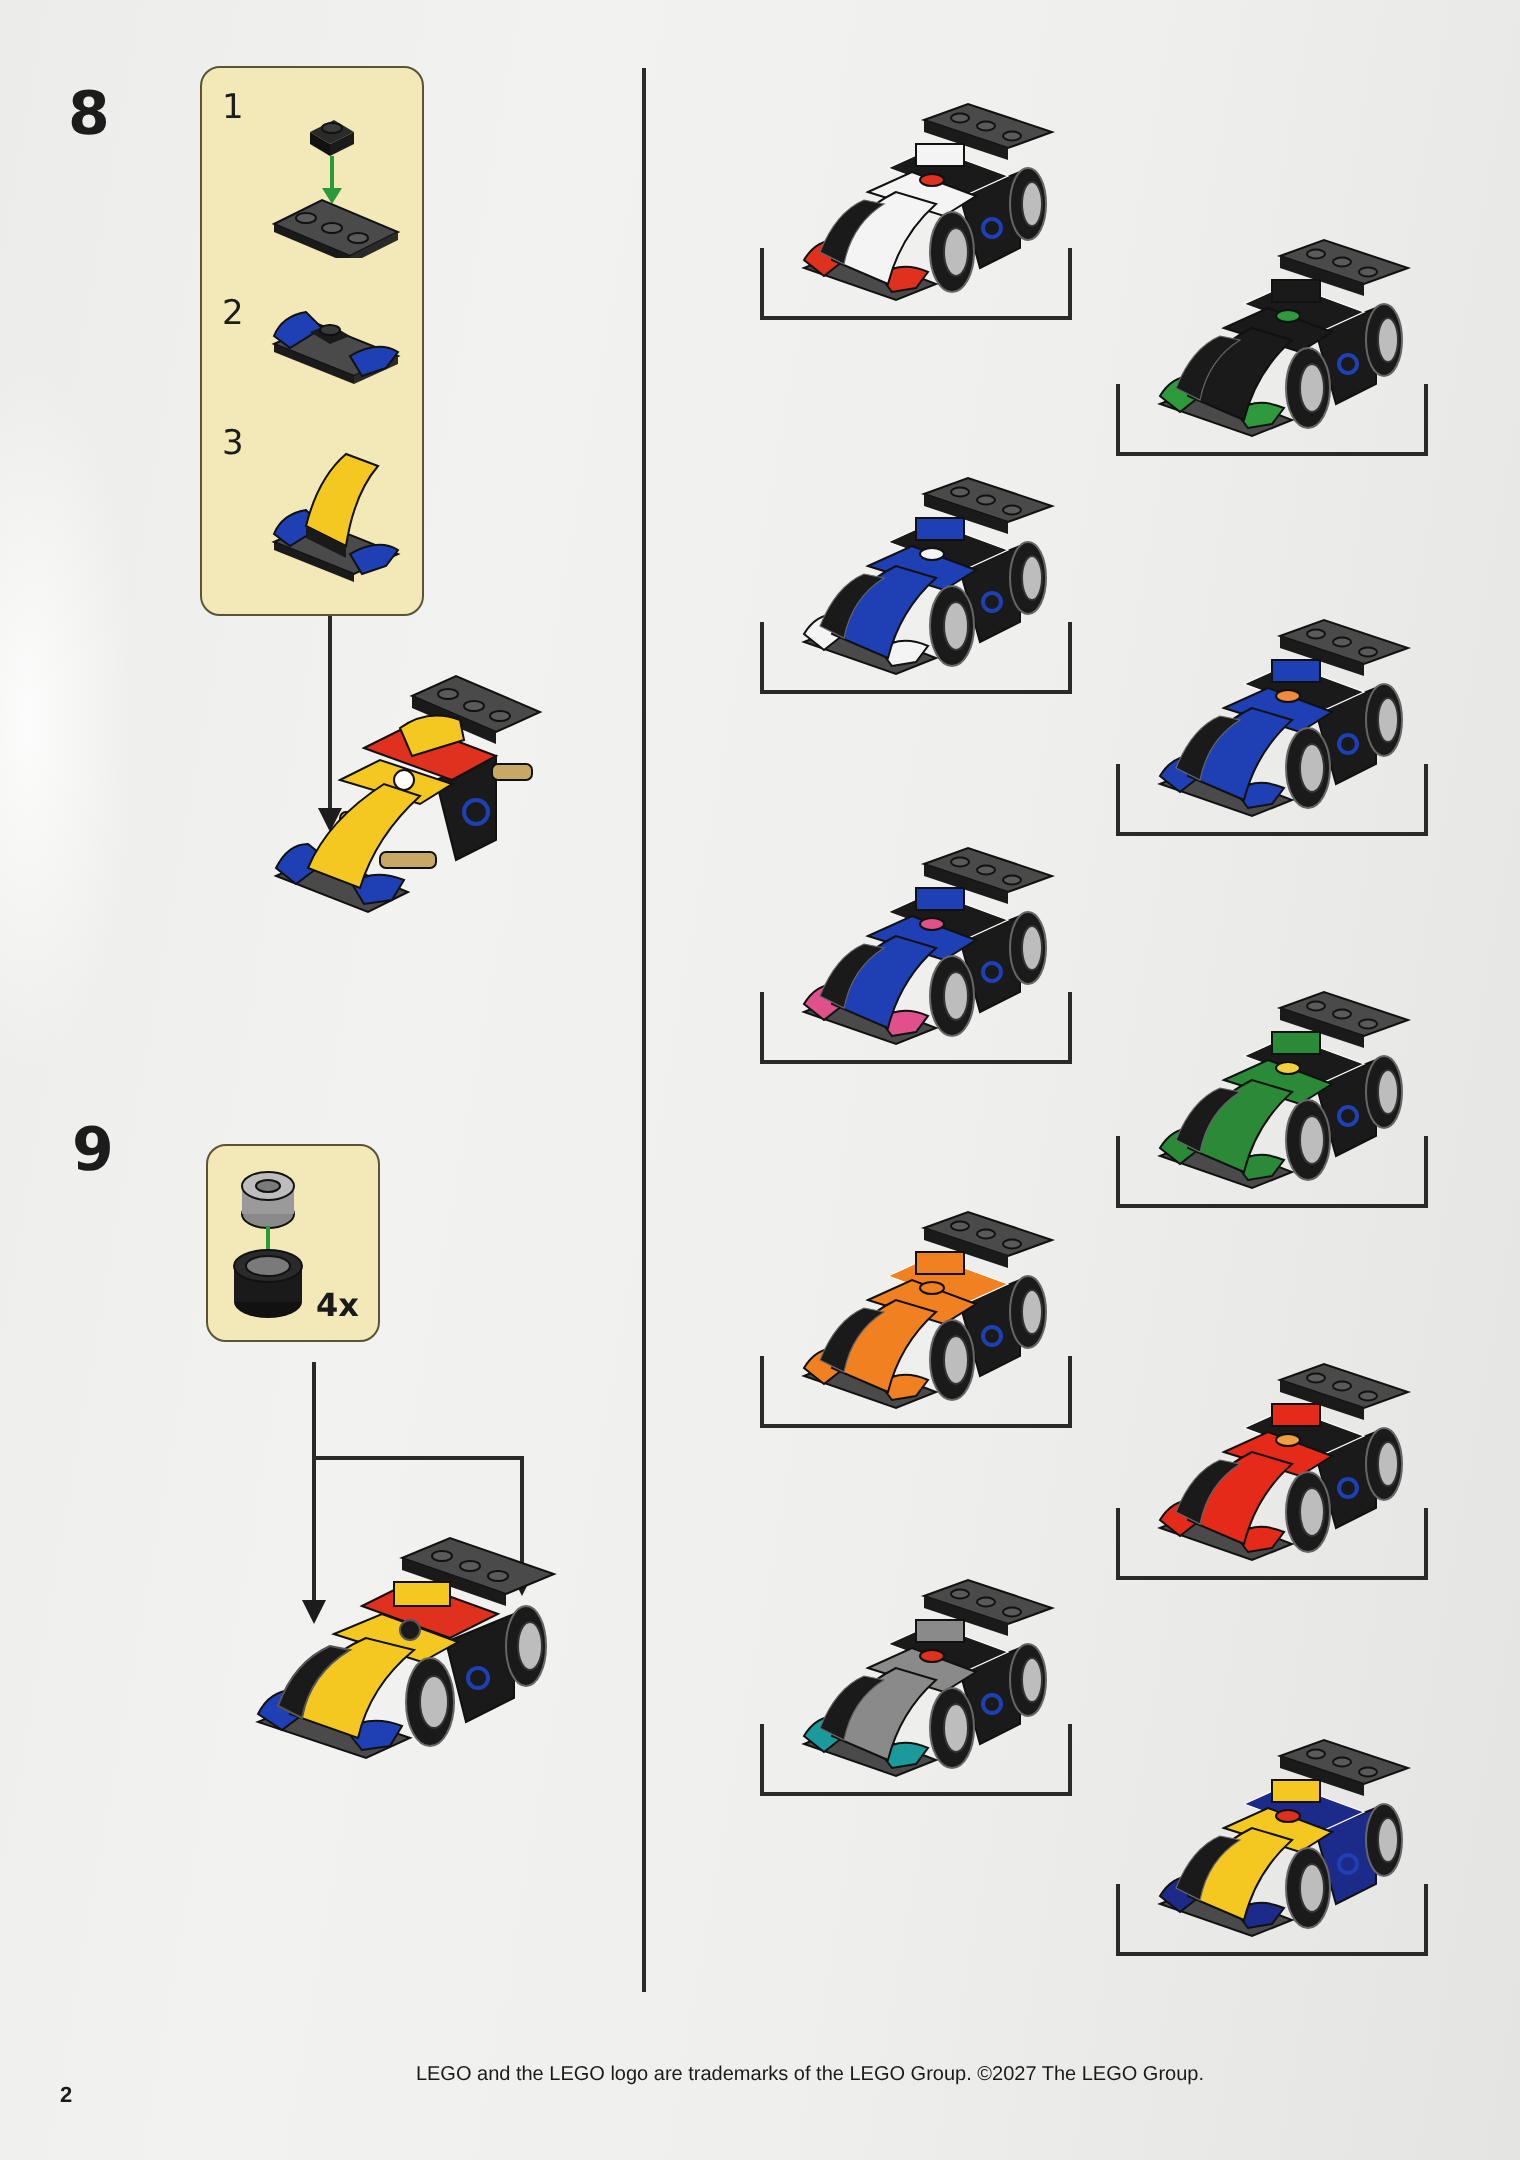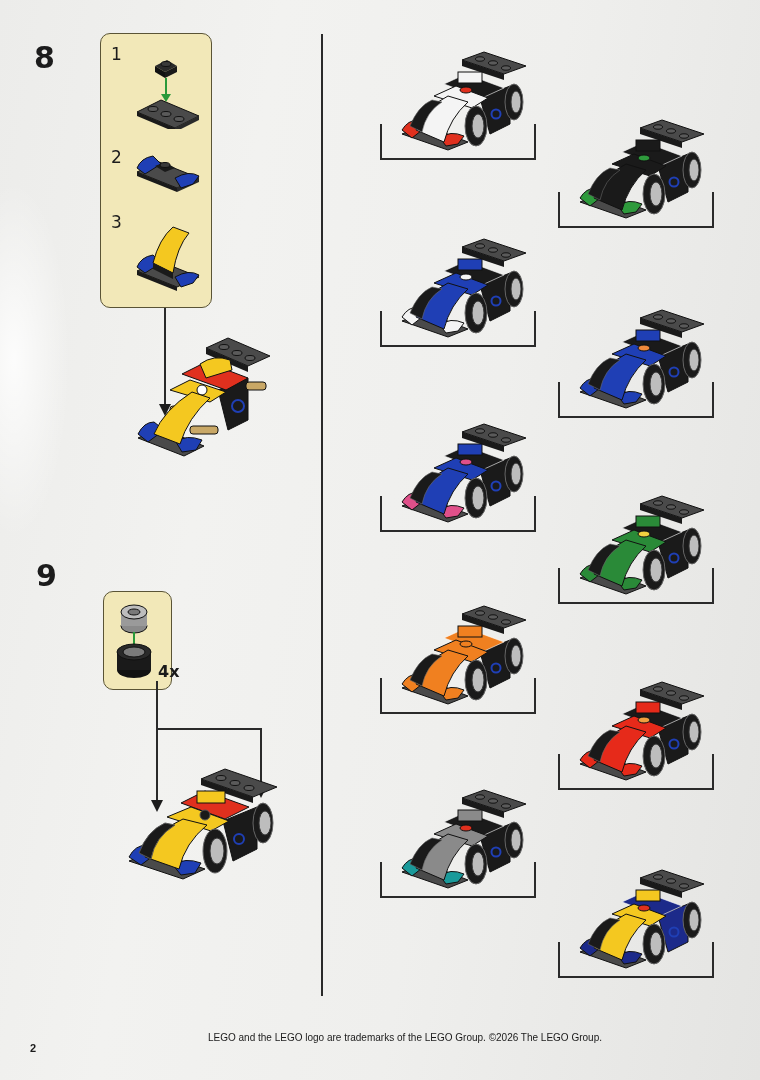--- a/index.html
+++ b/index.html
@@ -116,21 +116,21 @@
   <polygon points="40,60 60,50 96,62 80,72" fill="#f4c820" stroke="#111"></polygon>
   <circle cx="72" cy="60" r="5" fill="#fff" stroke="#111"></circle>
   <polygon points="8,108 30,98 74,116 54,126" fill="#4a4a4a" stroke="#111"></polygon>
   <path d="M8,104 Q14,92 24,92 L34,100 L18,112 Z" fill="#1f3fb5" stroke="#111"></path>
   <path d="M46,112 Q56,104 72,110 L66,120 L52,122 Z" fill="#1f3fb5" stroke="#111"></path>
   <path d="M24,104 Q34,80 62,62 L80,68 Q58,88 50,114 Z" fill="#f4c820" stroke="#111"></path>
 </svg>
 
 <div class="step-number" style="left:36px; top:558px;">9</div>
 
-<div class="callout" style="left:103px; top:591px; width:69px; height:99px;">
+<div class="callout" style="left:103px; top:572px; width:87px; height:99px;">
   <svg style="position:absolute;left:10px;top:10px;" width="40" height="80" viewBox="0 0 40 80">
     <ellipse cx="20" cy="24" rx="13" ry="7" fill="#8a8a8a" stroke="#111"></ellipse>
     <rect x="7" y="10" width="26" height="14" fill="#9a9a9a"></rect>
     <ellipse cx="20" cy="10" rx="13" ry="7" fill="#bdbdbd" stroke="#111"></ellipse>
     <ellipse cx="20" cy="10" rx="6" ry="3" fill="#7a7a7a" stroke="#111"></ellipse>
     <line x1="20" y1="30" x2="20" y2="52" stroke="#2a9a3a" stroke-width="2"></line>
     <ellipse cx="20" cy="68" rx="17" ry="8" fill="#111"></ellipse>
     <rect x="3" y="50" width="34" height="18" fill="#1a1a1a"></rect>
     <ellipse cx="20" cy="50" rx="17" ry="8" fill="#2a2a2a" stroke="#111"></ellipse>
     <ellipse cx="20" cy="50" rx="11" ry="5" fill="#7a7a7a" stroke="#111"></ellipse>
@@ -417,14 +417,14 @@
       <path d="M2,80 Q8,70 18,70 L26,77 L12,88 Z" fill="#1c2a8a" stroke="#111"></path>
       <path d="M40,88 Q50,80 64,86 L58,94 L46,96 Z" fill="#1c2a8a" stroke="#111"></path>
       <path d="M16,80 Q24,58 48,46 L68,52 Q50,68 44,92 Z" fill="#f4c820" stroke="#111"></path>
       <path d="M10,76 Q18,56 32,50 L42,52 Q26,62 22,82 Z" fill="#1a1a1a" stroke="#666" stroke-width="0.6"></path>
     </svg>
     </div>
   </div>
 
 <div class="page-number">2</div>
 <div class="footer-legal">
-  <div>LEGO and the LEGO logo are trademarks of the LEGO Group. ©2026 The LEGO Group.</div>
+  <div>LEGO and the LEGO logo are trademarks of the LEGO Group. ©2027 The LEGO Group.</div>
 </div>
 
 </body></html>

